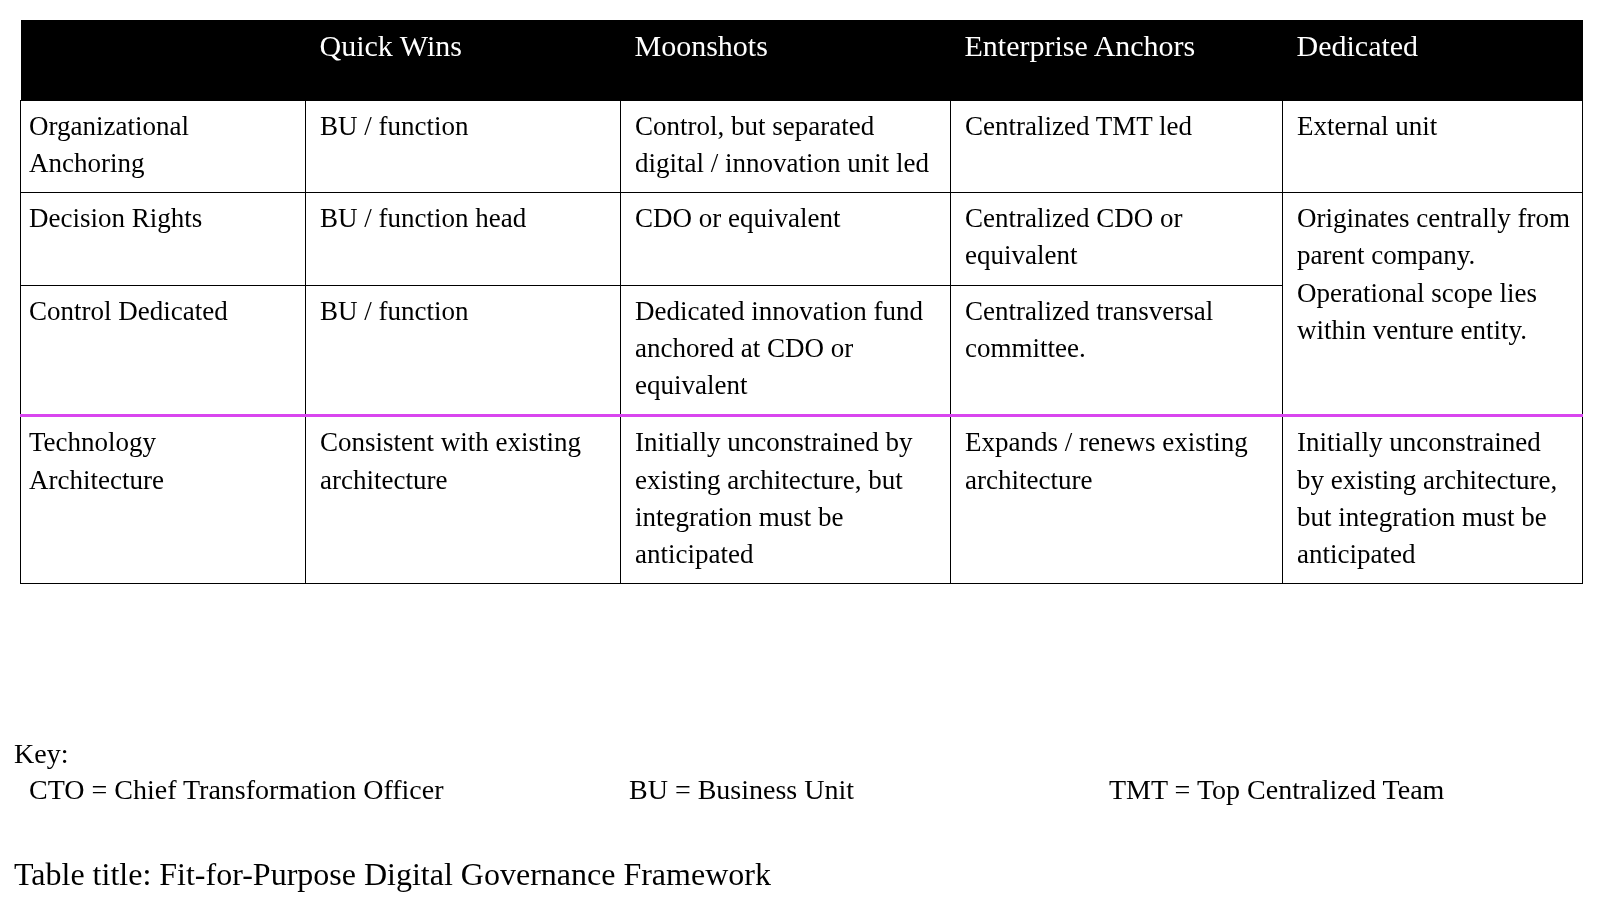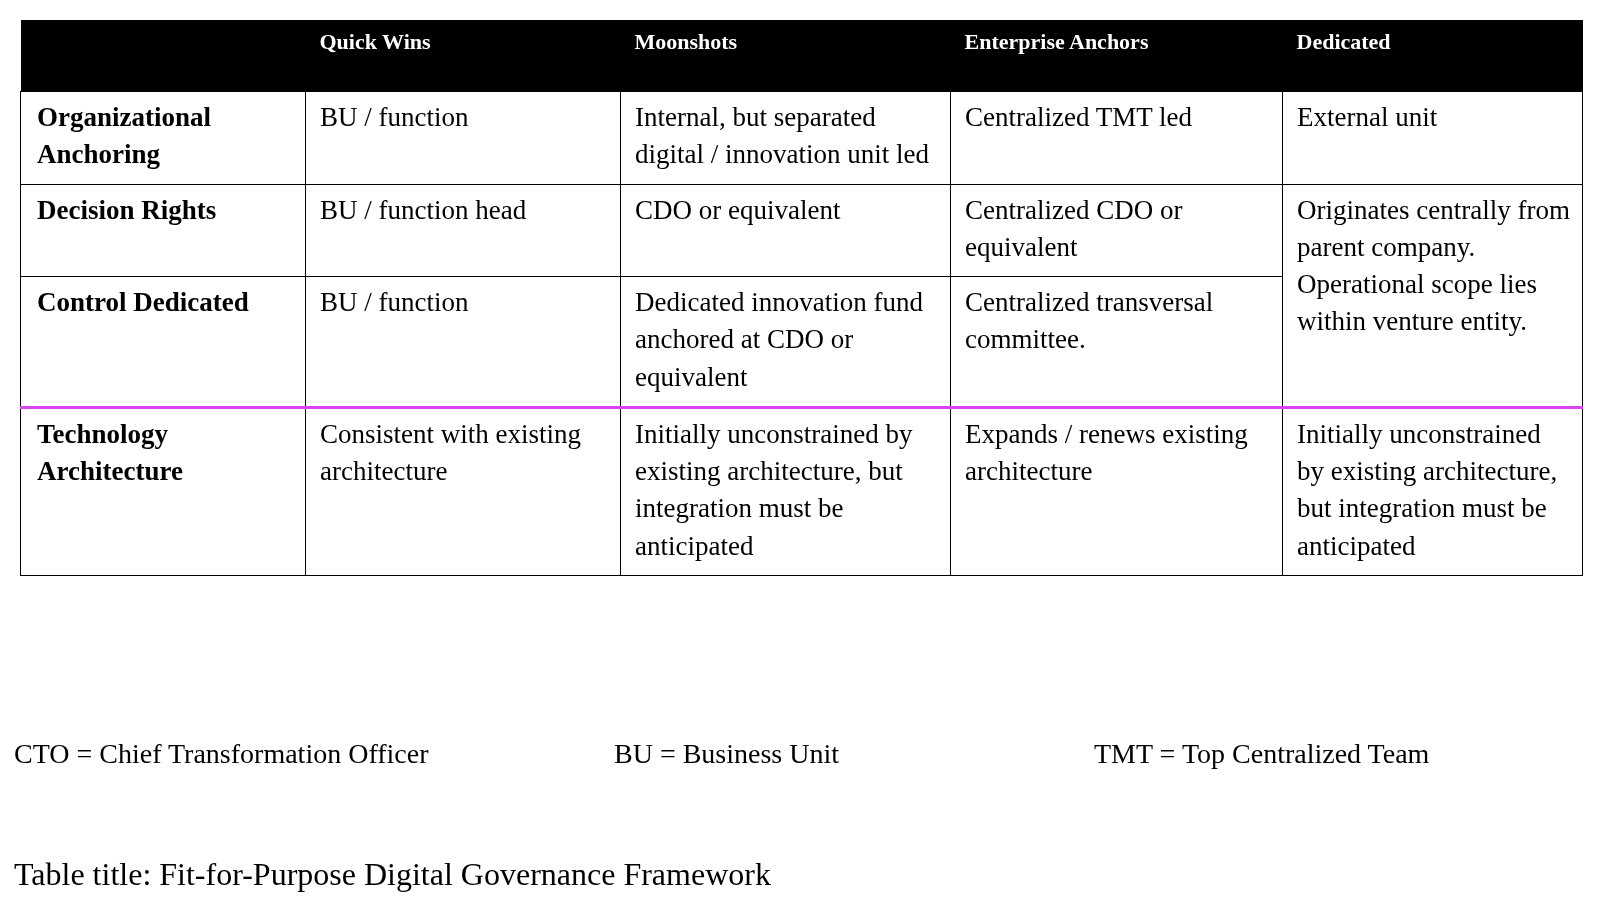--- a/index.html
+++ b/index.html
@@ -39,22 +39,22 @@
 
   table.gov col.c-dim  { width: 285px; }
   table.gov col.c-qw   { width: 315px; }
   table.gov col.c-ms   { width: 330px; }
   table.gov col.c-ea   { width: 332px; }
   table.gov col.c-vt   { width: 300px; }
 
   table.gov thead th {
     background: #000000;
     color: #ffffff;
-    font-weight: bold;
-    font-size: 22px;
+    font-weight: normal;
+    font-size: 30px;
     line-height: 1.05;
     text-align: left;
     vertical-align: top;
     padding: 10px 12px 38px 14px;
     border: none;
     white-space: nowrap;
   }
   table.gov thead th.dim-head {
     padding-left: 14px;
   }
@@ -62,22 +62,22 @@
   table.gov tbody td {
     border: 1px solid #000000;
     vertical-align: top;
     font-size: 27px;
     line-height: 1.38;
     padding: 7px 10px 10px 14px;
     background: #ffffff;
   }
 
   table.gov tbody td.dim {
-    font-weight: bold;
-    padding-left: 16px;
+    font-weight: normal;
+    padding-left: 8px;
   }
 
   
   table.gov tbody tr.thick-top > td {
     border-top: 3px solid #d946ef;
   }
 
   
   .key-block {
     position: absolute;
@@ -88,20 +88,21 @@
     line-height: 1.30;
   }
   .key-label {
     font-size: 28px;
     line-height: 1.30;
   }
   .key-row {
     display: flex;
     align-items: flex-start;
     white-space: nowrap;
+    margin-left: 15px;
   }
   .key-col-1 { width: 600px; flex: 0 0 600px; }
   .key-col-2 { width: 480px; flex: 0 0 480px; }
   .key-col-3 { flex: 0 0 auto; }
 
   .table-title {
     position: absolute;
     left: 14px;
     top: 844px;
     font-size: 32px;
@@ -131,21 +132,21 @@
           <th>Moonshots</th>
           <th>Enterprise Anchors</th>
           <th>Dedicated</th>
         </tr>
       </thead>
       <tbody>
 
         <tr>
           <td class="dim">Organizational Anchoring</td>
           <td>BU / function</td>
-          <td>Internal, but separated
+          <td>Control, but separated
 digital / innovation unit led</td>
           <td>Centralized
 TMT led</td>
           <td>External unit</td>
         </tr>
 
         <tr>
           <td class="dim">Decision Rights</td>
           <td>BU / function head</td>
           <td>CDO or equivalent</td>
@@ -167,20 +168,21 @@
           <td>Initially unconstrained by existing architecture, but integration must be anticipated</td>
           <td>Expands / renews existing architecture</td>
           <td>Initially unconstrained by existing architecture, but integration must be anticipated</td>
         </tr>
 
       </tbody>
     </table>
   </div>
 
   <div class="key-block">
+    <div class="key-label">Key:</div>
     <div class="key-row">
       <span class="key-col-1">CTO = Chief Transformation Officer</span>
       <span class="key-col-2">BU = Business Unit</span>
       <span class="key-col-3">TMT = Top Centralized Team</span>
     </div>
   </div>
 
   <div class="table-title">Table title: Fit-for-Purpose Digital Governance Framework</div>
 
 </div>

